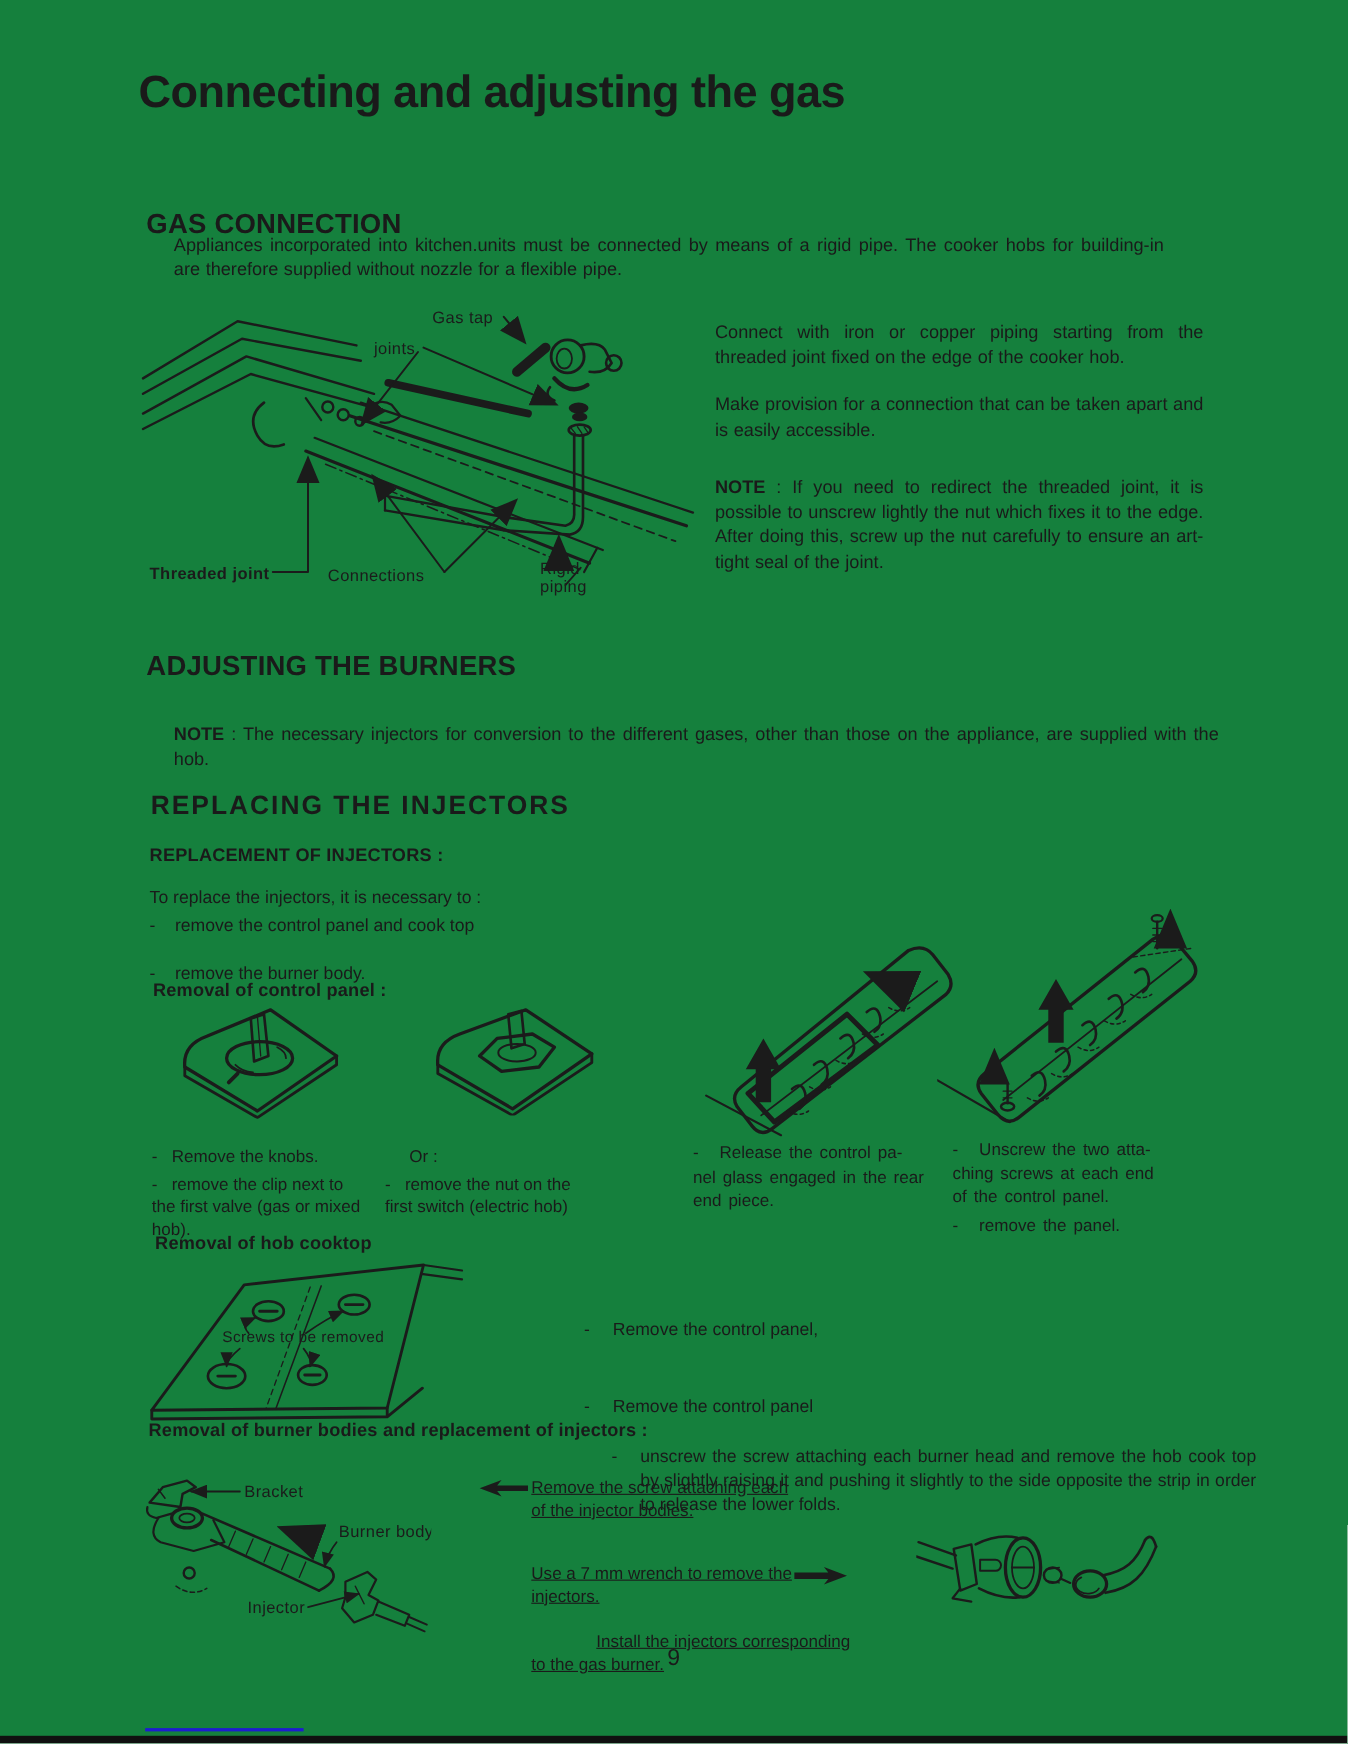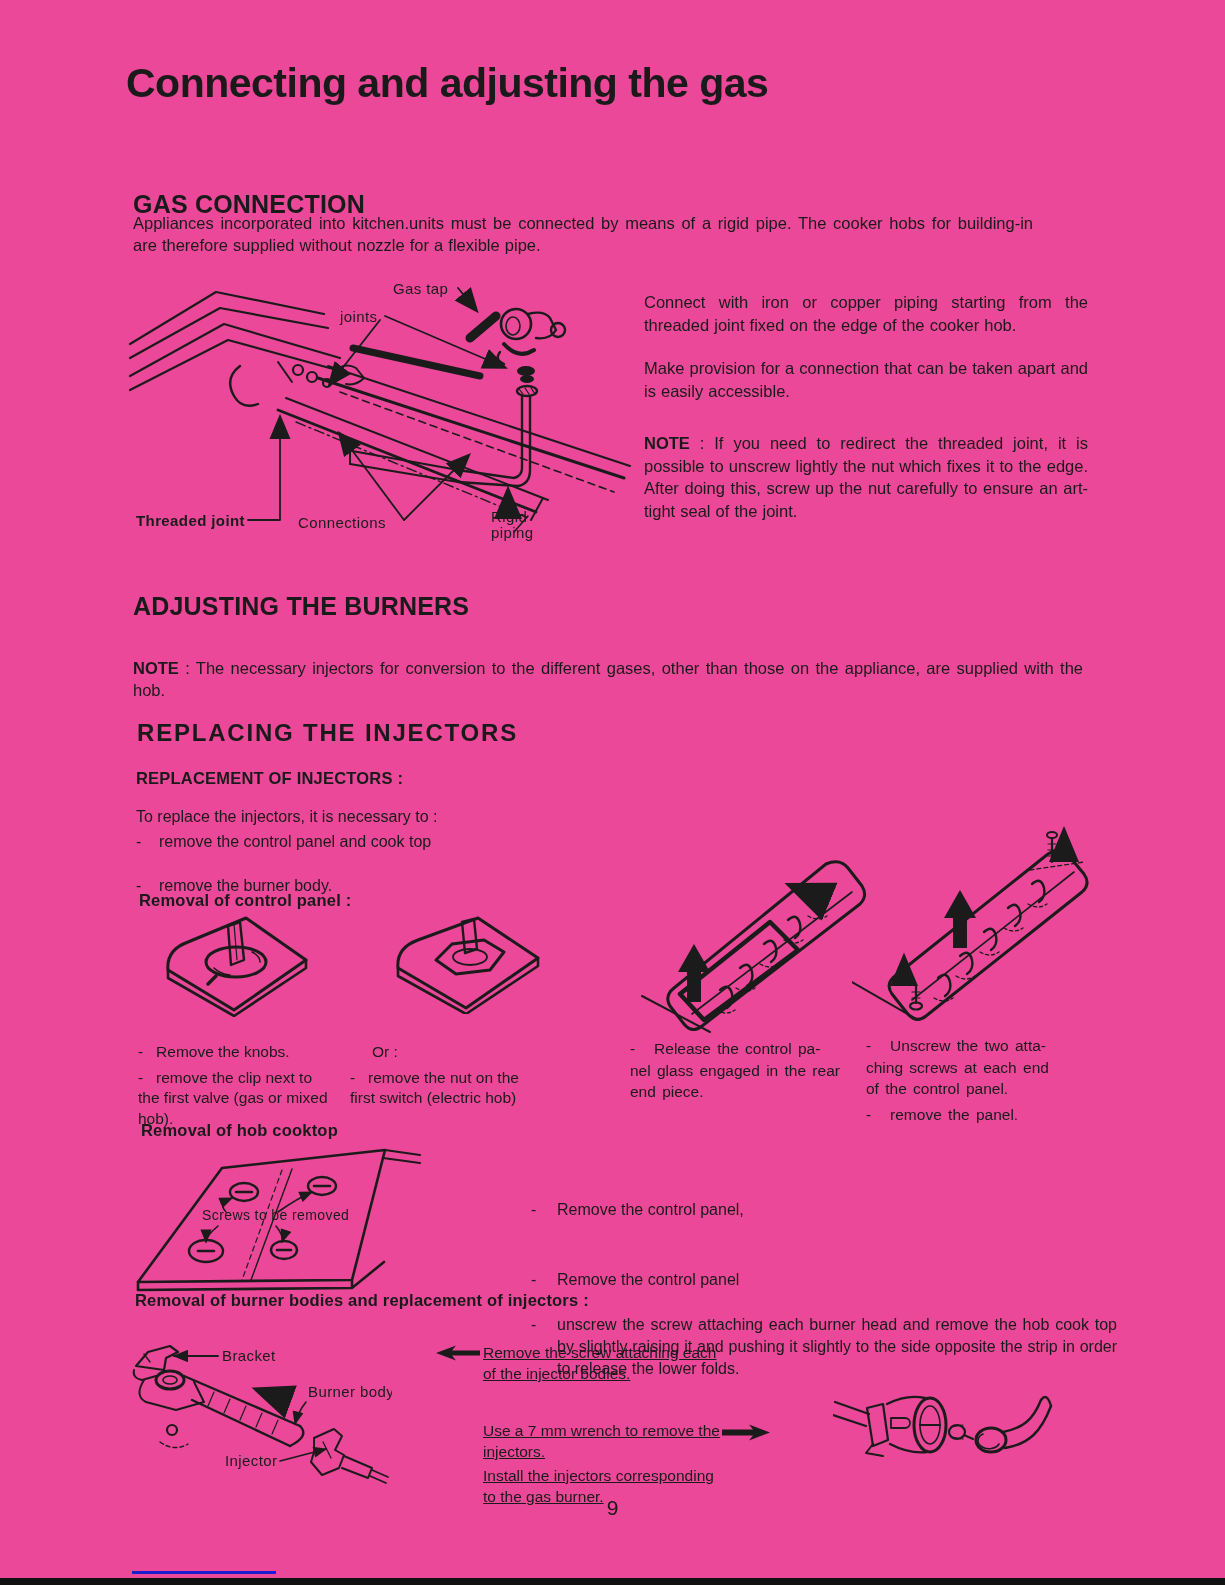--- a/index.html
+++ b/index.html
@@ -1,23 +1,23 @@
 <!DOCTYPE html>
 <html><head>
 <meta charset="utf-8">
 <style>
   html,body{margin:0;padding:0;background:#e8e8e8;}
   .page{
     position:relative; width:1225px; height:1585px; margin:0 auto;
-    background:#ec4899; color:#1a1a1a; overflow:hidden;
+    background:#15803d; color:#1a1a1a; overflow:hidden;
     font-family:"Liberation Sans", sans-serif;
   }
   .abs{position:absolute;}
   .b{font-weight:bold;}
-  .just{text-align:justify;}
+  .just{text-align:justify;margin-left:25px;}
   .page-title{font-size:41px; font-weight:bold; letter-spacing:-0.5px; white-space:nowrap;}
   .h1{font-size:25px; font-weight:bold; letter-spacing:.2px; white-space:nowrap;}
   .h1sp{font-size:24px; font-weight:bold; letter-spacing:1.8px; white-space:nowrap;}
   .h2{font-size:16.5px; font-weight:bold; letter-spacing:.2px; white-space:nowrap;}
   .body-txt{font-size:16.5px; line-height:22px; word-spacing:.5px;}
   .col-txt{font-size:16.5px; line-height:22.5px; word-spacing:.5px;}
   .small-txt{font-size:16px; line-height:21px;}
   .cap{font-size:15.5px; line-height:20.5px;}
   .cap34{font-size:15.5px; line-height:21.5px; word-spacing:2px;}
   .mid{font-size:15.5px; line-height:21px;}
@@ -109,21 +109,21 @@
     <text class="b" x="8" y="256">Threaded joint</text>
     <path class="ln" stroke-width="1.8" marker-end="url(#ahb)" d="M120,250 H152 V148"></path>
     <text x="170" y="258">Connections</text>
     <path class="ln" stroke-width="1.8" marker-end="url(#ahb)" d="M276,250 L212,164"></path>
     <path class="ln" stroke-width="1.8" marker-end="url(#ahb)" d="M276,250 L340,186"></path>
     <text x="363" y="252">Rigid</text>
     <text x="363" y="268">piping</text>
     <path class="ln" stroke-width="2.4" marker-end="url(#ahb)" d="M380,240 V221"></path>
   </svg>
 
-  <div class="abs col-txt just" style="left:644px; top:291px; width:444px;">
+  <div class="abs col-txt just" style="left:625px; top:291px; width:444px;">
     <div>Connect with iron or copper piping starting from the threaded joint fixed on the edge of the cooker hob.</div>
     <div style="margin-top:21px;">Make provision for a connection that can be taken apart and is easily accessible.</div>
     <div style="margin-top:30px;"><span class="b">NOTE</span><span> : If you need to redirect the threaded joint, it is possible to unscrew lightly the nut which fixes it to the edge. After doing this, screw up the nut carefully to ensure an art-tight seal of the joint.</span></div>
   </div>
 
   <div class="abs h1" style="left:133px; top:592px;">ADJUSTING THE BURNERS</div>
   <div class="abs body-txt just" style="left:133px; top:658px; width:950px; line-height:21.5px;"><span class="b">NOTE</span><span> : The necessary injectors for conversion to the different gases, other than those on the appliance, are supplied with the hob.</span></div>
 
   <div class="abs h1sp" style="left:137px; top:719px;">REPLACING THE INJECTORS</div>
   <div class="abs h2" style="left:136px; top:769px;">REPLACEMENT OF INJECTORS :</div>
@@ -264,21 +264,21 @@
 
   <svg class="abs" style="left:436px; top:1345px;" width="44" height="16" viewBox="0 0 44 16">
     <path class="fil" d="M0,8 L20,0.5 L16,5.5 H44 V10.5 H16 L20,15.5 Z"></path>
   </svg>
 
   <div class="abs mid" style="left:483px; top:1342px; width:290px;text-decoration:underline;">
     <div>Remove the screw attaching each</div>
     <div>of the injector bodies.</div>
     <div style="margin-top:36px;">Use a 7 mm wrench to remove the</div>
     <div>injectors.</div>
-    <div style="margin-top:3px;">Install the injectors corresponding</div>
+    <div style="margin-top:20px;text-align:right;">Install the injectors corresponding</div>
     <div>to the gas burner.</div>
   </div>
 
   <svg class="abs" style="left:722px; top:1424px;" width="48" height="17" viewBox="0 0 48 17">
     <path class="fil" d="M48,8.5 L27,0.5 L31,5.5 H0 V11.5 H31 L27,16.5 Z"></path>
   </svg>
 
   <svg class="abs" style="left:833px; top:1388px;" width="250" height="80" viewBox="0 0 250 80">
     <path class="ln" stroke-width="2.2" d="M2,14 L36,26 M0,27 L33,38"></path>
     <path class="ln" stroke-width="2.2" d="M34,20 L50,16 L55,52 L40,58 Z"></path>

